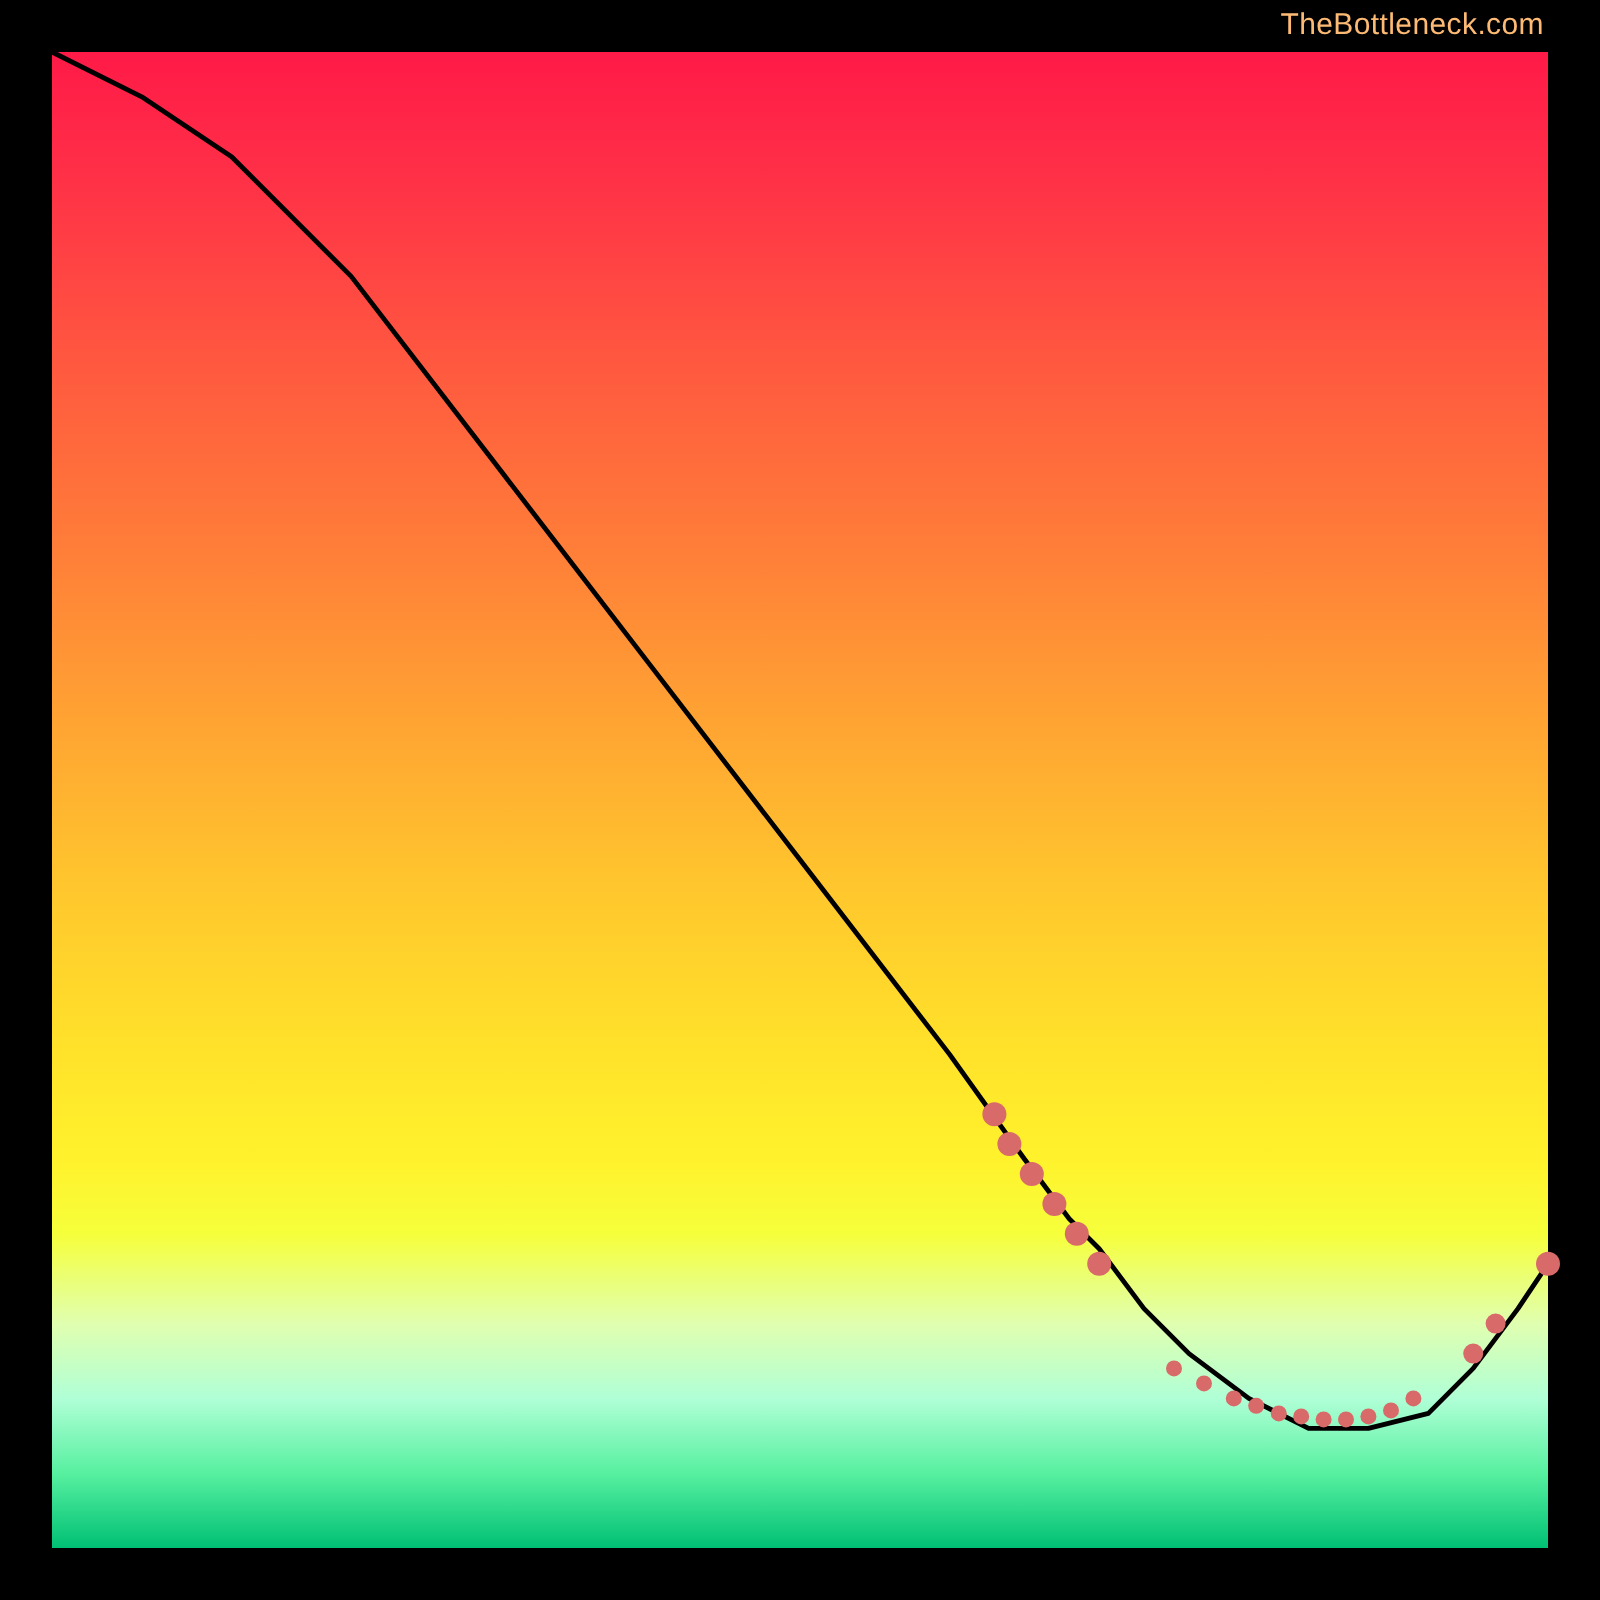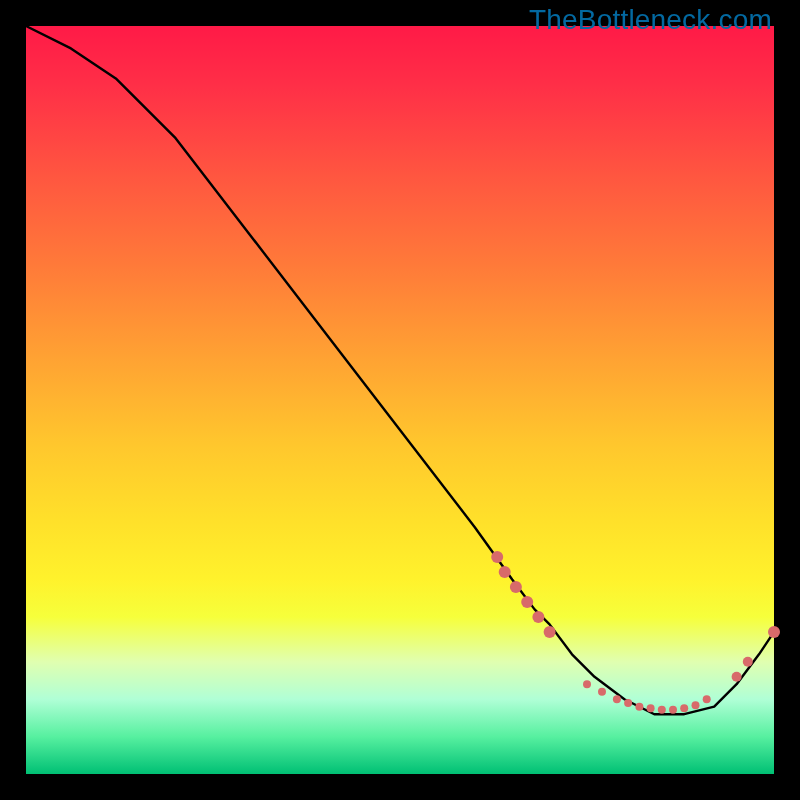--- a/index.html
+++ b/index.html
@@ -38,22 +38,22 @@
       #b0ffd6 90%,
       #57f0a0 95%,
       #00c074 100%
     );
   }
   .attribution {
     position: absolute;
     top: 4px;
     right: 28px;
     font-family: Arial, Helvetica, sans-serif;
-    font-size: 28px;
-    color: #0369a1;
+    font-size: 15px;
+    color: #fdba74;
     letter-spacing: 0.2px;
   }
   svg.overlay {
     position: absolute;
     left: 0;
     top: 0;
     width: 748px;
     height: 748px;
     overflow: visible;
   }

